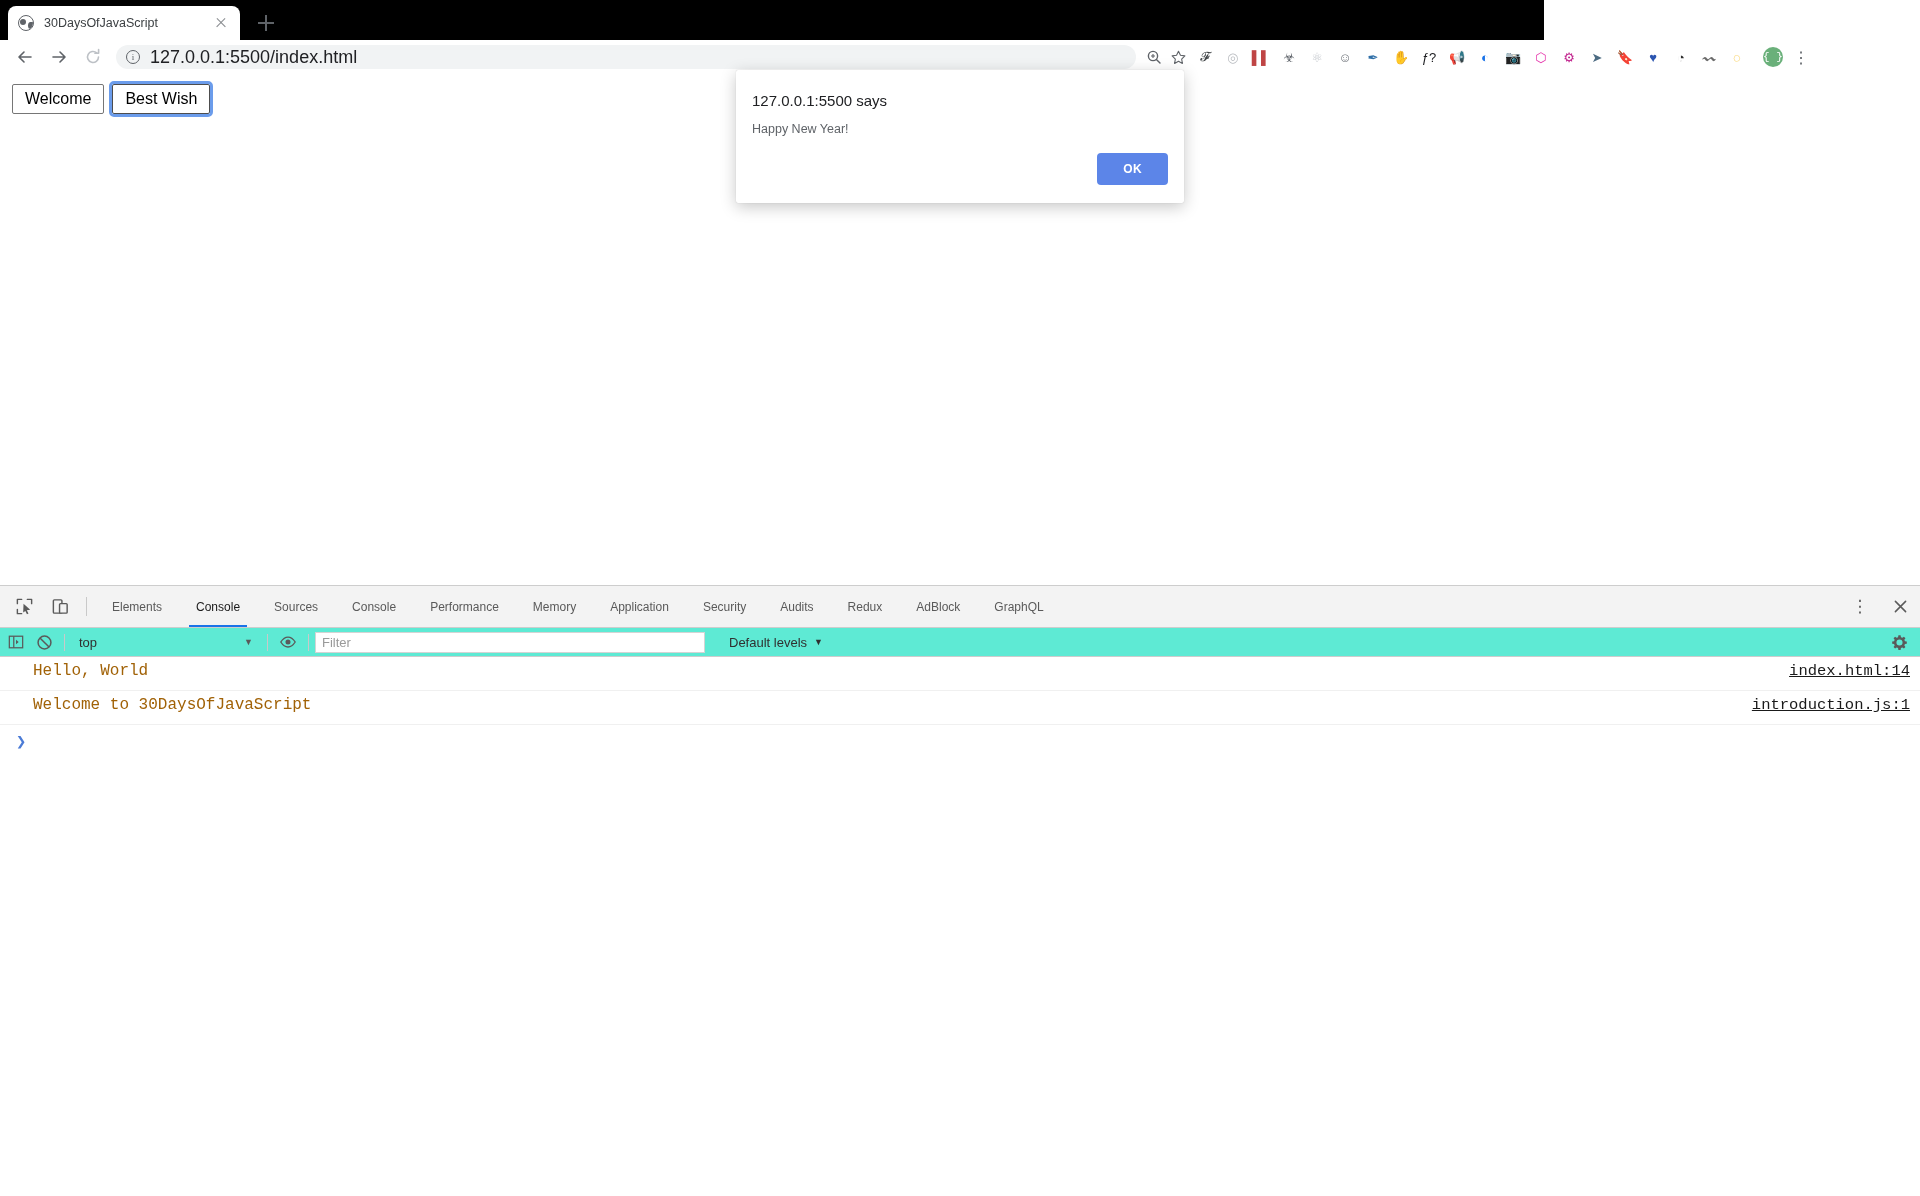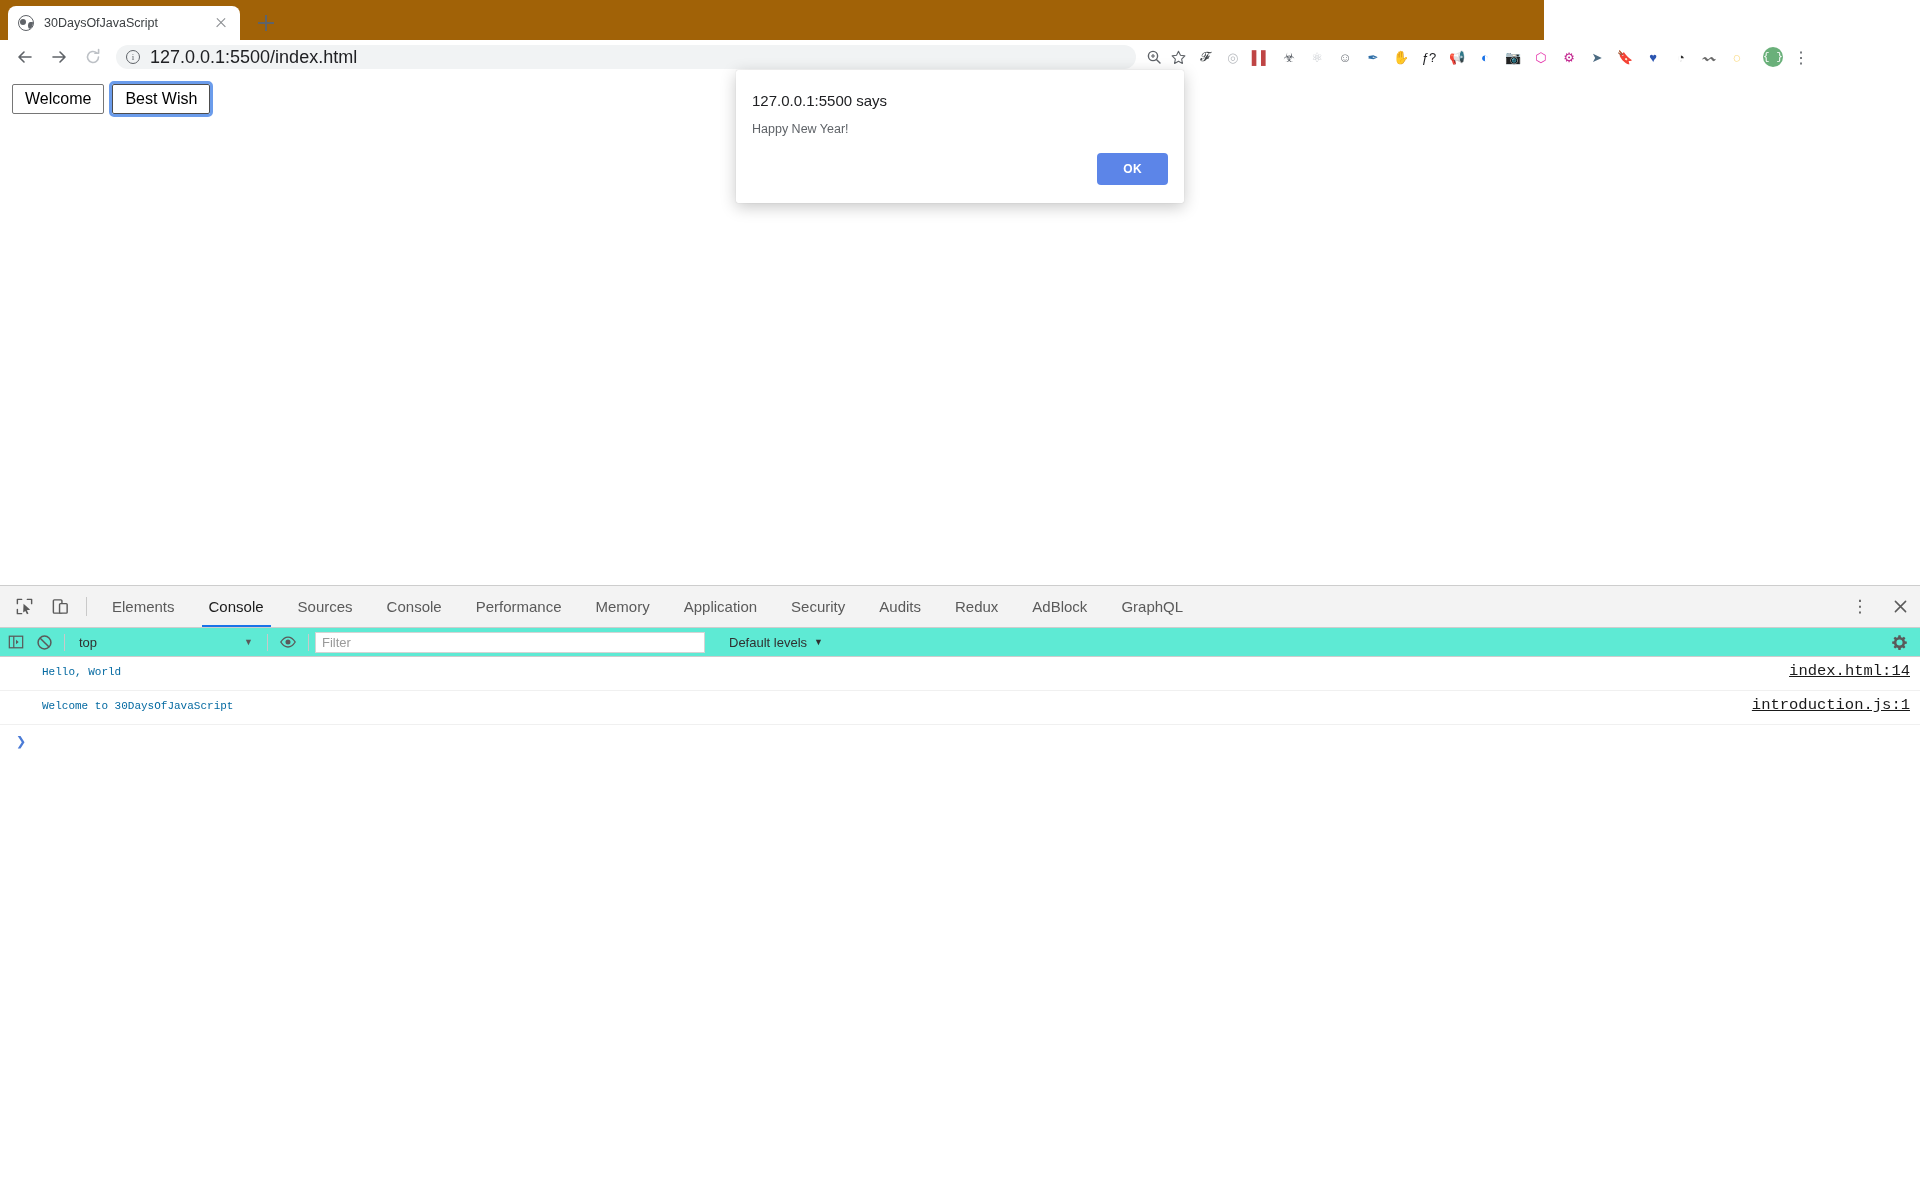--- a/index.html
+++ b/index.html
@@ -6,21 +6,21 @@
   html, body {
     width: 1920px; height: 1196px;
     font-family: "Liberation Sans", sans-serif;
     background: #ffffff;
     overflow: hidden;
   }
 
   
   #browser-chrome {
     width: 1544px; height: 74px;
-    background: #a16207;
+    background: #000000;
     position: relative;
   }
   #tab-strip {
     height: 40px;
     display: flex;
     align-items: flex-end;
     padding-left: 8px;
   }
   .browser-tab {
     width: 232px; height: 34px;
@@ -249,21 +249,21 @@
   .dt-sep {
     width: 1px;
     background: #c9c9c9;
     margin: 11px 8px;
     flex: 0 0 auto;
   }
   .dt-tab {
     display: flex;
     align-items: center;
     padding: 0 17px;
-    font-size: 15px;
+    font-size: 12px;
     color: #5a5a5a;
     position: relative;
     white-space: nowrap;
   }
   .dt-tab.active { color: #1a1a1a; }
   .dt-tab.active::after {
     content: "";
     position: absolute;
     left: 10px; right: 10px; bottom: 0;
     height: 2px;
@@ -338,23 +338,23 @@
   }
   .console-row {
     display: flex;
     align-items: baseline;
     min-height: 34px;
     border-bottom: 1px solid #f0f0f0;
     padding: 5px 10px 5px 0;
   }
   .console-text {
     font-family: "Liberation Mono", monospace;
-    font-size: 11px;
-    color: #0369a1;
-    padding-left: 42px;
+    font-size: 16px;
+    color: #a16207;
+    padding-left: 33px;
     white-space: pre;
   }
   .console-source {
     margin-left: auto;
     font-family: "Liberation Mono", monospace;
     font-size: 15.5px;
     color: #1a1a1a;
     text-decoration: underline;
     white-space: nowrap;
   }

